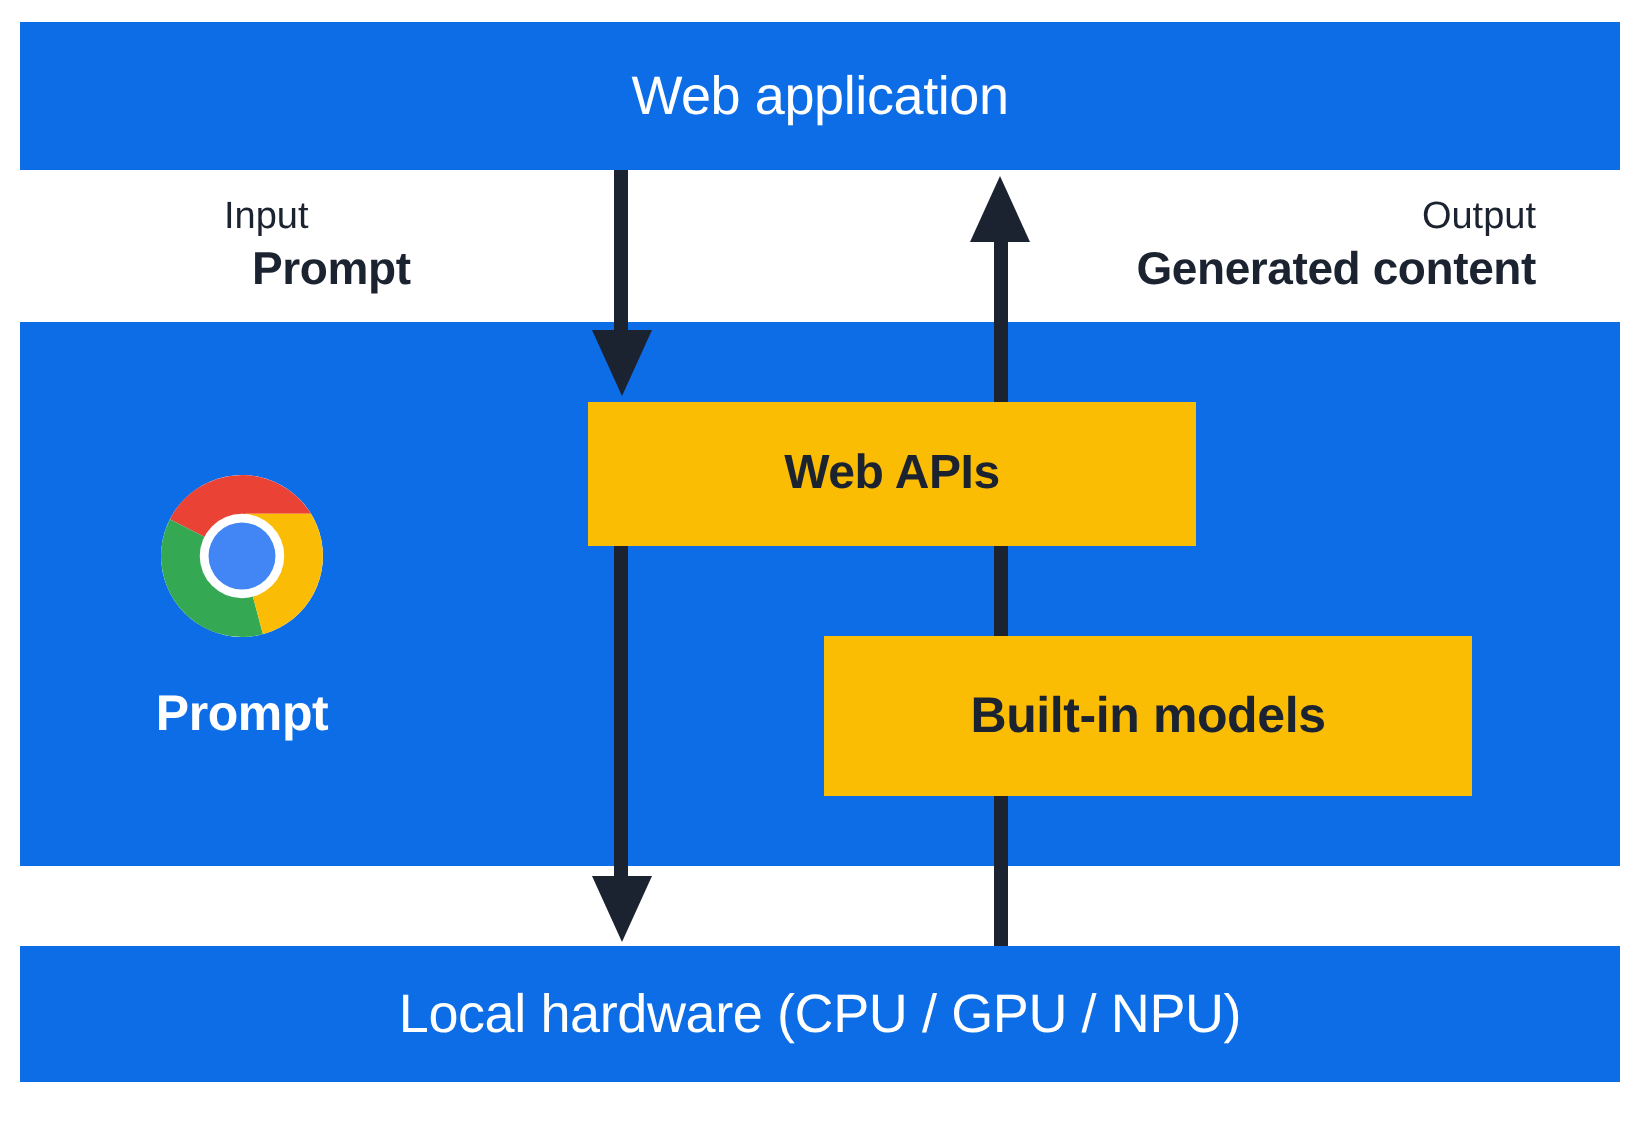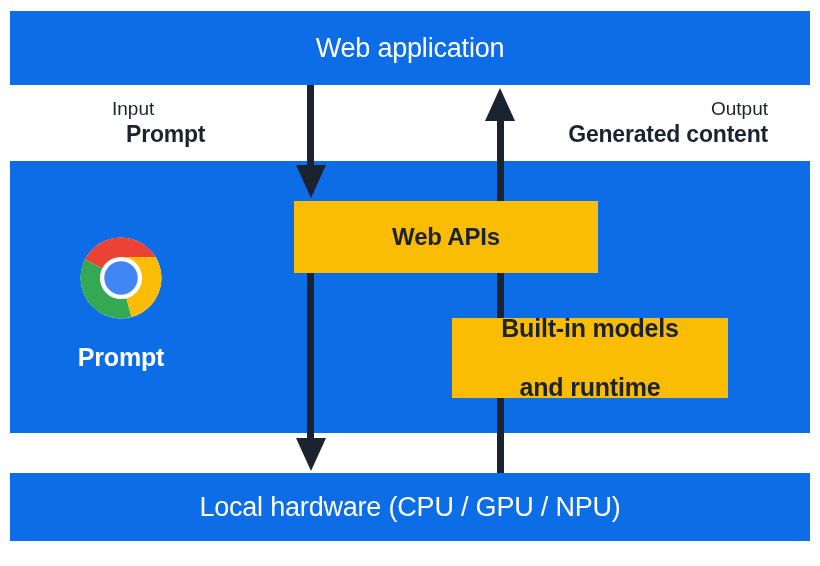--- a/index.html
+++ b/index.html
@@ -103,21 +103,21 @@
     letter-spacing: -0.2px;
     z-index: 2;
     text-align: center;
   }
   .ybox.web-apis {
     left: 252px; top: 201px; width: 304px; height: 72px;
     font-size: 24px;
     margin-left: 42px;
   }
   .ybox.builtin {
-    left: 452px; top: 318px; width: 276px; height: 80px;
+    left: 412px; top: 318px; width: 324px; height: 80px;
     font-size: 25px; line-height: 31px; gap: 28px;
   }
   .chrome-wrap {
     position: absolute;
     left: 77px;
     top: 234px;
     width: 88px;
     height: 88px;
     z-index: 1;
   }
@@ -179,20 +179,19 @@
     </svg>
   </div>
   <div class="browser-label">Prompt</div>
 
   <div class="ybox web-apis">
     <span>Web APIs</span>
   </div>
 
   <div class="ybox builtin">
     <span>Built-in models</span>
-    <span>and runtime</span>
   </div>
 
   <div class="bar bottom-bar">
     <span>Local hardware (CPU / GPU / NPU)</span>
   </div>
 
 </div>
 
 </body></html>

